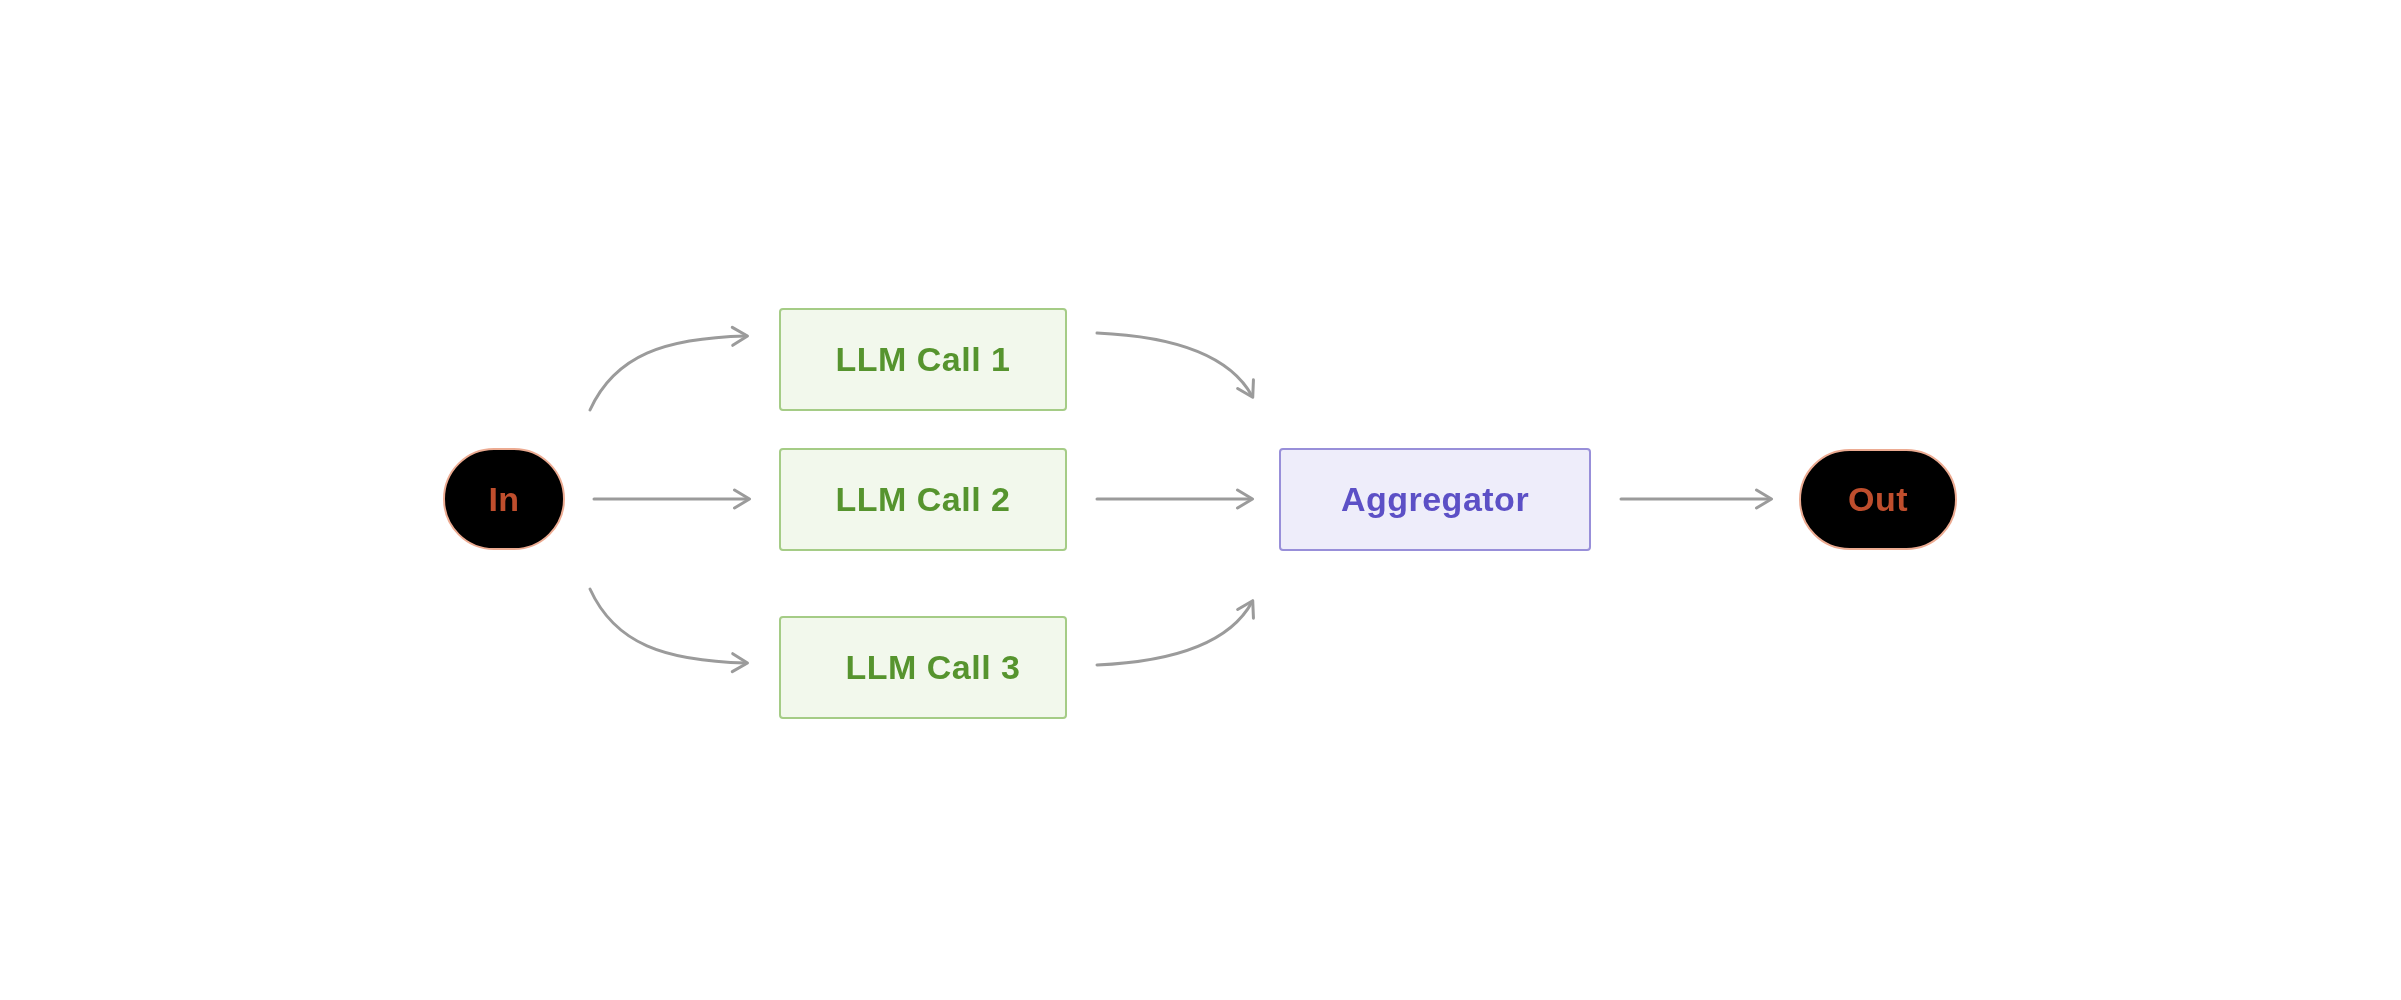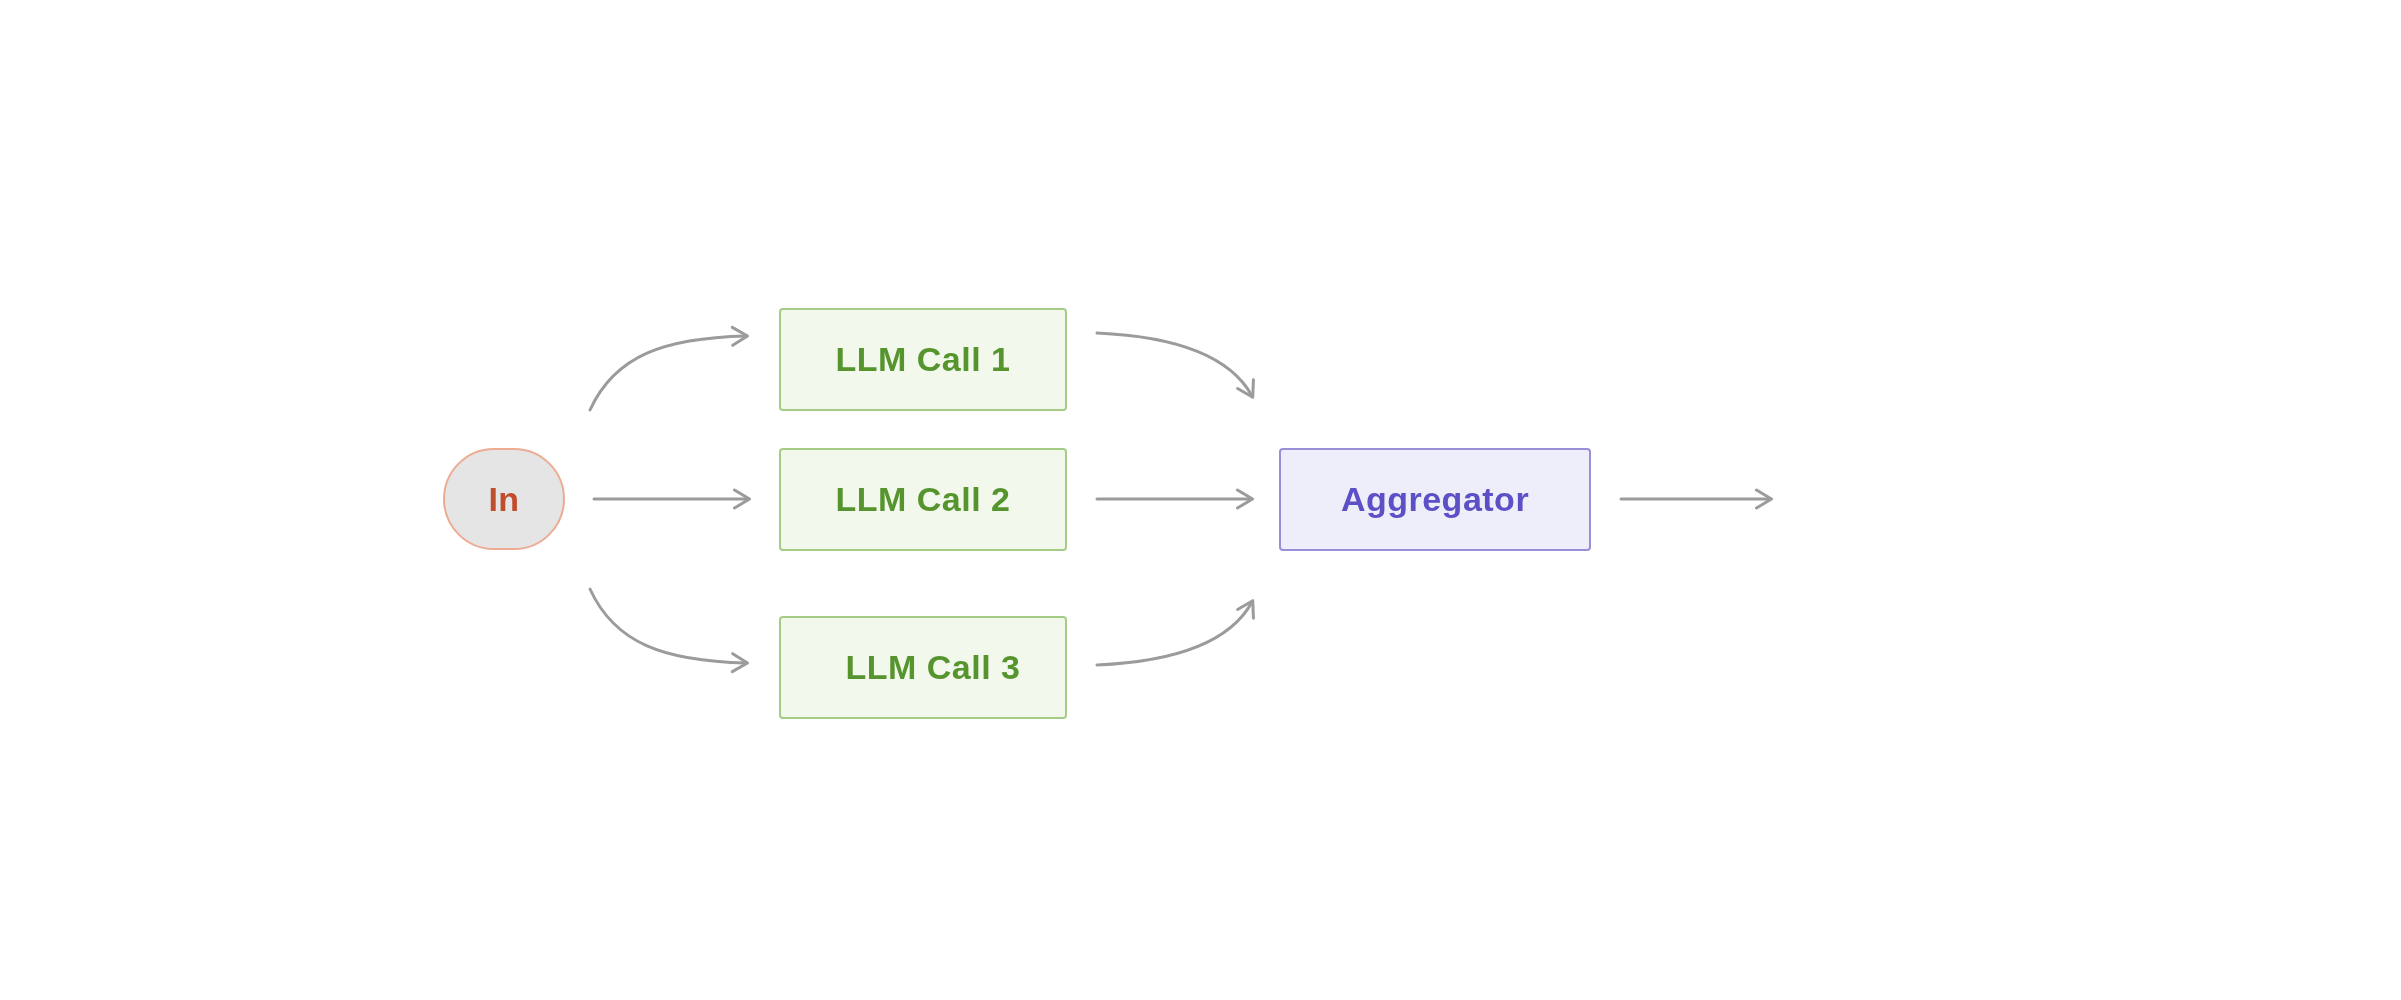--- a/index.html
+++ b/index.html
@@ -34,21 +34,21 @@
     box-sizing: border-box;
     display: flex;
     align-items: center;
     justify-content: center;
     font-weight: bold;
     font-size: 34px;
     letter-spacing: 0.5px;
     user-select: none;
   }
   .node-pill {
-    background: #e5e5e5;
+    background: #000000;
     border: 2px solid #ecab92;
     color: #bf4e2d;
     border-radius: 60px;
   }
   .node-llm {
     left: 779px;
     width: 288px;
     height: 103px;
     background: #f2f8ec;
     border: 2px solid #a5cc86;
@@ -118,14 +118,17 @@
   </div>
 
   <div class="node node-llm" id="node-llm3">
     <span>LLM Call 3</span>
   </div>
 
   <div class="node" id="node-aggregator">
     <span>Aggregator</span>
   </div>
 
+  <div class="node node-pill" id="node-out">
+    <span>Out</span>
+  </div>
 
 </div>
 
 </body></html>

